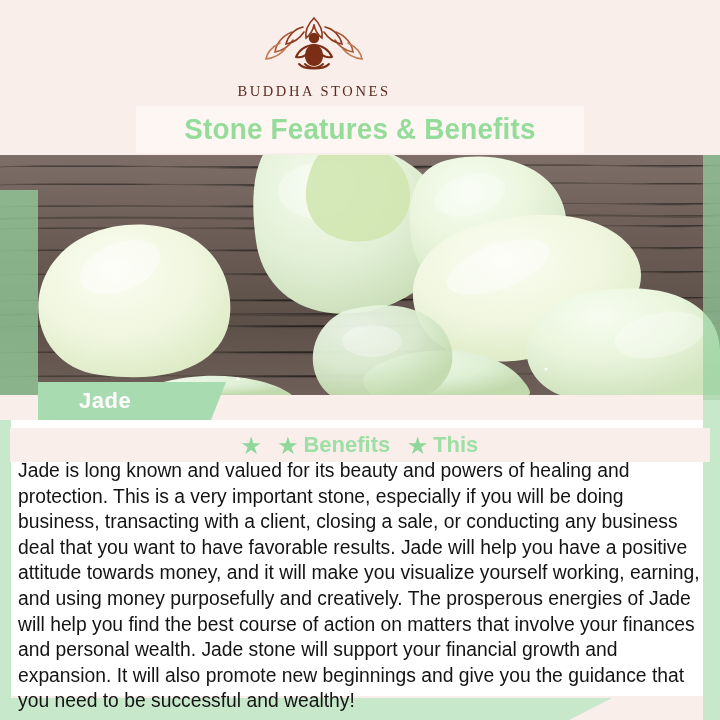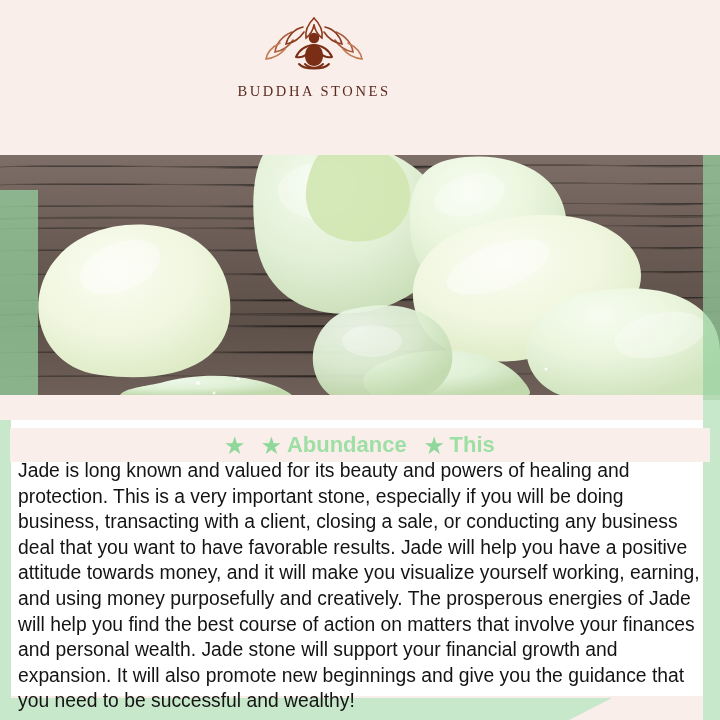--- a/index.html
+++ b/index.html
@@ -234,33 +234,39 @@
         <circle cx="214" cy="238" r="1.4"></circle>
         <circle cx="546" cy="214" r="1.6"></circle>
       </g>
     </svg>
   </div>
 
   <div class="strip-left-photo"></div>
   <div class="strip-right"></div>
   <div class="strip-right-solid"></div>
 
-
+  <div class="title-banner">
+    <div class="title-text">Stone Features &amp; Benefits</div>
+  </div>
+
+  <div class="jade-band">
+    <span class="jade-label">Jade</span>
+  </div>
 
   <div class="bottom-band"></div>
   <div class="body-panel"></div>
   <div class="strip-left-body"></div>
 
   <div class="benefits">
     <span class="benefit">
       <span class="star">★</span>
     </span>
     <span class="benefit">
       <span class="star">★</span>
-      <span>Abundance</span>
+      <span>Benefits</span>
     </span>
     <span class="benefit">
       <span class="star">★</span>
       <span>This</span>
     </span>
   </div>
 
   <div class="para">Jade is long known and valued for its beauty and powers of healing and protection. This is a very important stone, especially if you will be doing business, transacting with a client, closing a sale, or conducting any business deal that you want to have favorable results. Jade will help you have a positive attitude towards money, and it will make you visualize yourself working, earning, and using money purposefully and creatively. The prosperous energies of Jade will help you find the best course of action on matters that involve your finances and personal wealth. Jade stone will support your financial growth and expansion. It will also promote new beginnings and give you the guidance that you need to be successful and wealthy!</div>
 
 </div>

